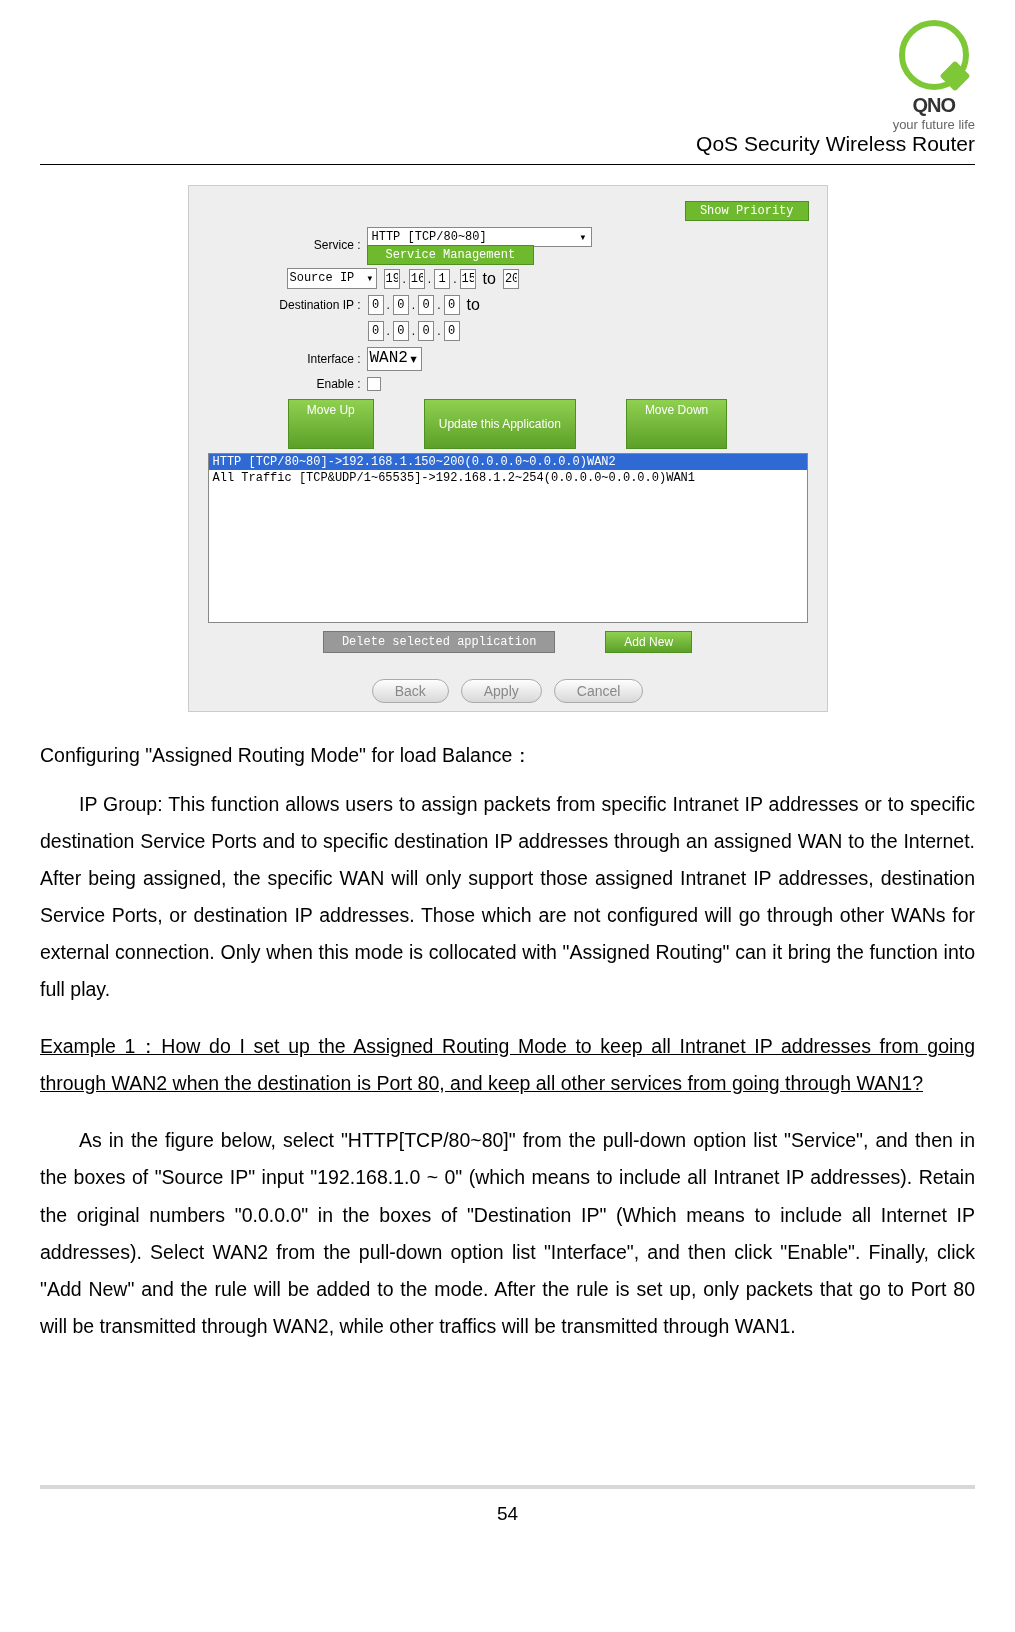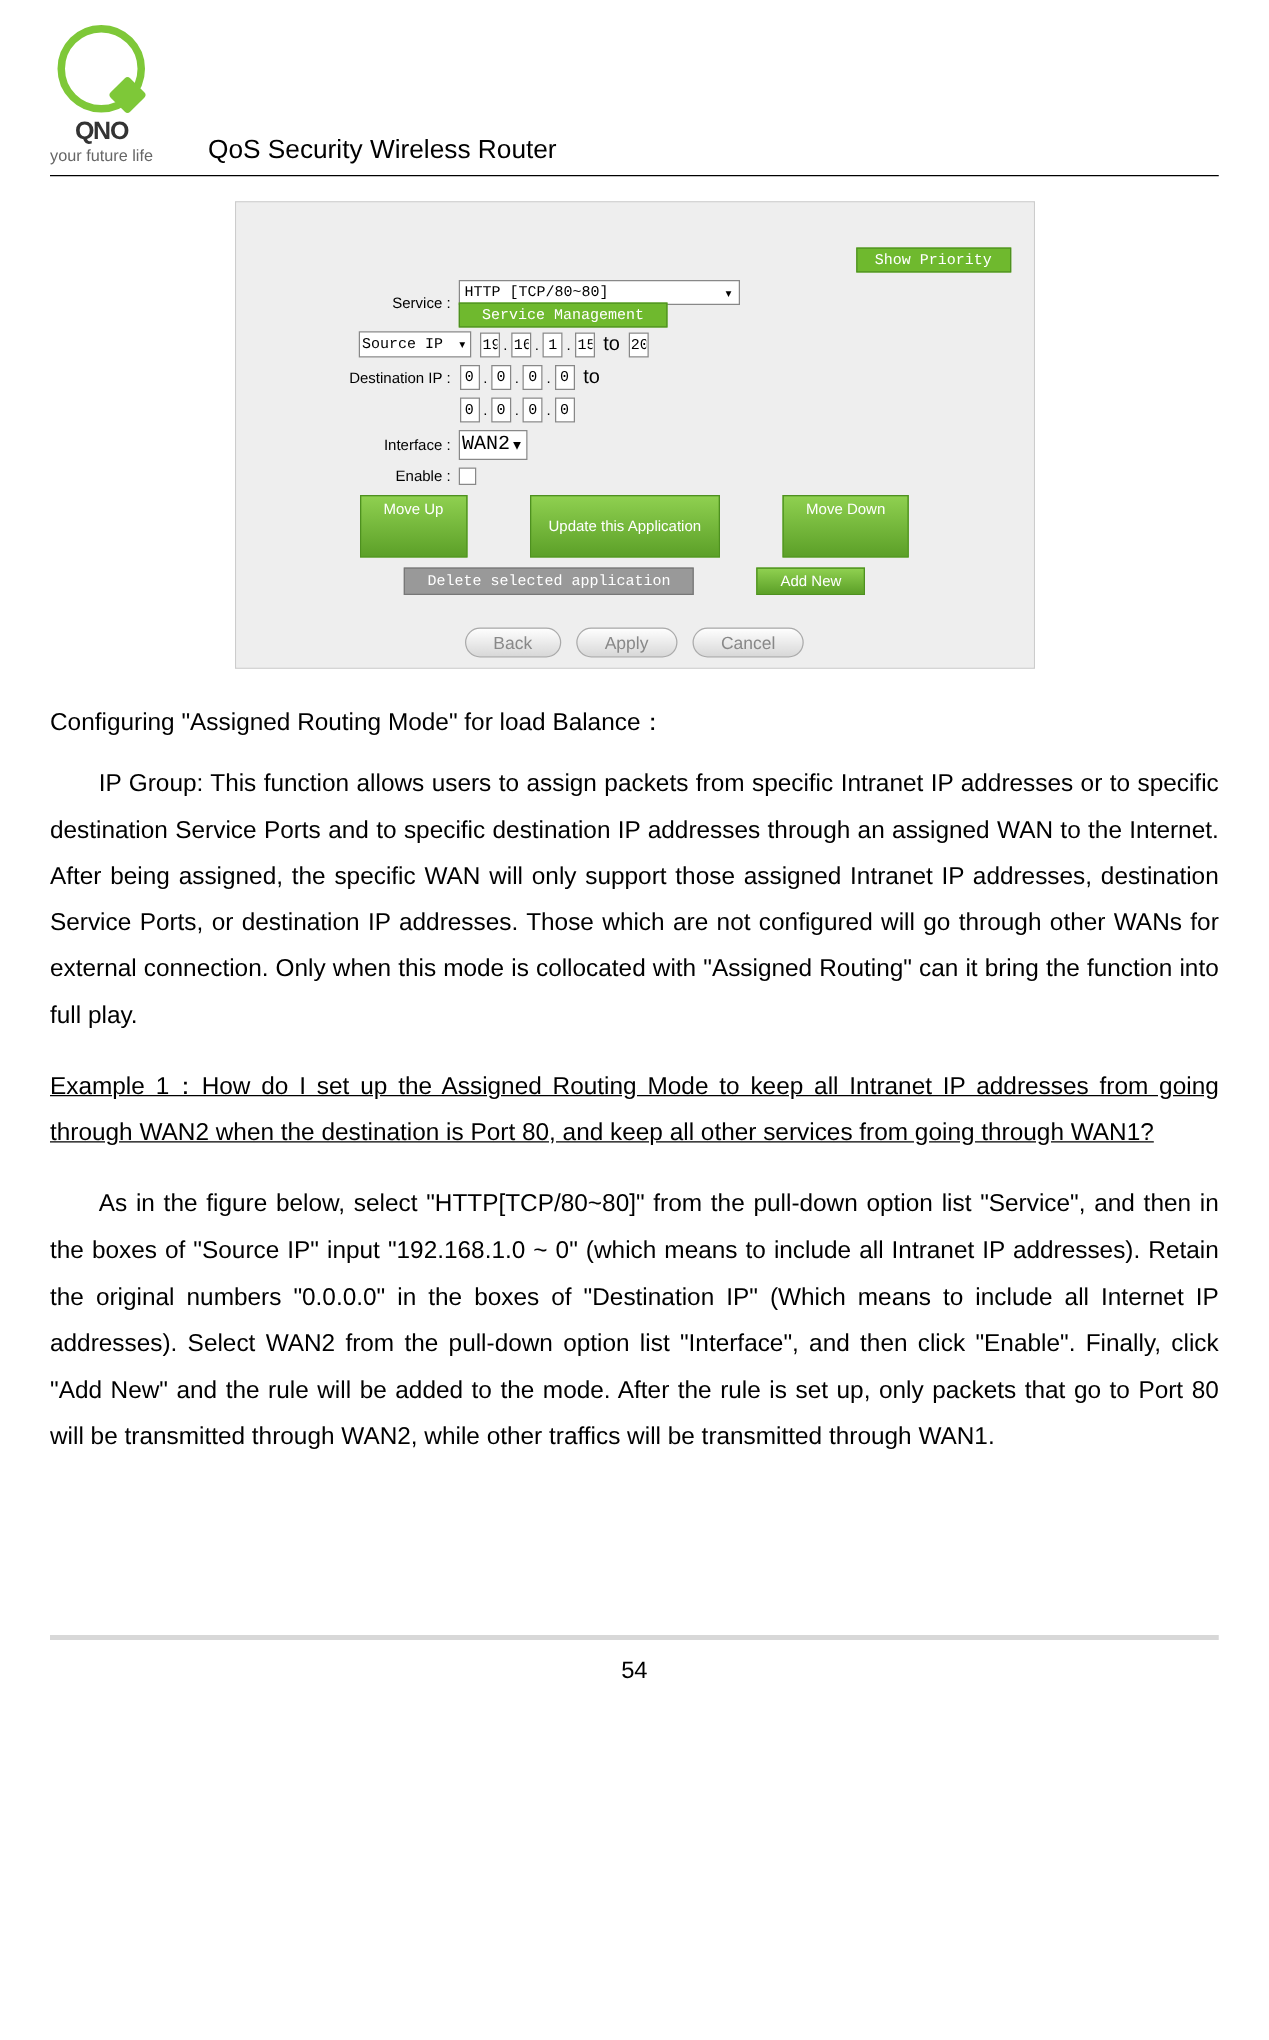--- a/index.html
+++ b/index.html
@@ -6,24 +6,26 @@
   body {
     width: 1015px;
     background: #fff;
     font-family: Arial, sans-serif;
     color: #000;
     padding: 20px 40px 30px 40px;
     position: relative;
   }
   .header {
     display: flex;
+    justify-content: space-between;
     align-items: flex-end;
     border-bottom: 1.5px solid #000;
     padding-bottom: 8px;
     margin-bottom: 20px;
+    flex-direction: column;
   }
   .logo-block { display: flex; flex-direction: column; align-items: center; }
   .logo-q {
     width: 70px; height: 70px;
     border: 6px solid #7ec838;
     border-radius: 50%;
     position: relative;
   }
   .logo-q::after {
     content: "";
@@ -43,21 +45,21 @@
     background: #eee;
     border: 1px solid #ccc;
     padding: 0;
     position: relative;
   }
   .shot-inner { background:#eee; padding:15px 18px 10px 18px; }
   .show-prio {
     display:inline-block; float:right;
     background:#6fb92e; border:1px solid #4e9020;
     color:#fff; font-family: "Courier New", monospace;
-    font-size:12px; padding:2px 14px;margin-top:21px;
+    font-size:12px; padding:2px 14px;
   }
   .clearb { clear:both; }
   .form-row { display:flex; align-items:center; margin:6px 0; font-size:12px; font-family:"Tahoma",sans-serif; }
   .form-row label { width:160px; text-align:right; padding-right:6px; }
   .svc-select {
     font-family:"Courier New",monospace; font-size:12px;
     background:#fff; border:1px solid #888;
     padding:2px 4px; width:225px;
   }
   .svc-mgmt {
@@ -200,20 +202,24 @@
       <label>Enable :</label>
       <span class="chk"></span>
     </div>
 
     <div class="btn-bar">
       <span class="grn-btn">Move Up</span>
       <span class="grn-btn wide">Update this Application</span>
       <span class="grn-btn">Move Down</span>
     </div>
 
+    <div class="rules-box">
+      <div class="sel">HTTP [TCP/80~80]-&gt;192.168.1.150~200(0.0.0.0~0.0.0.0)WAN2</div>
+      <div class="row2">All Traffic [TCP&amp;UDP/1~65535]-&gt;192.168.1.2~254(0.0.0.0~0.0.0.0)WAN1</div>
+    </div>
 
     <div class="bottom-btns">
       <span class="gray-btn">Delete selected application</span>
       <span class="grn-btn">Add New</span>
     </div>
   </div>
 
   <div class="pill-bar">
     <span class="pill">Back</span>
     <span class="pill">Apply</span>

